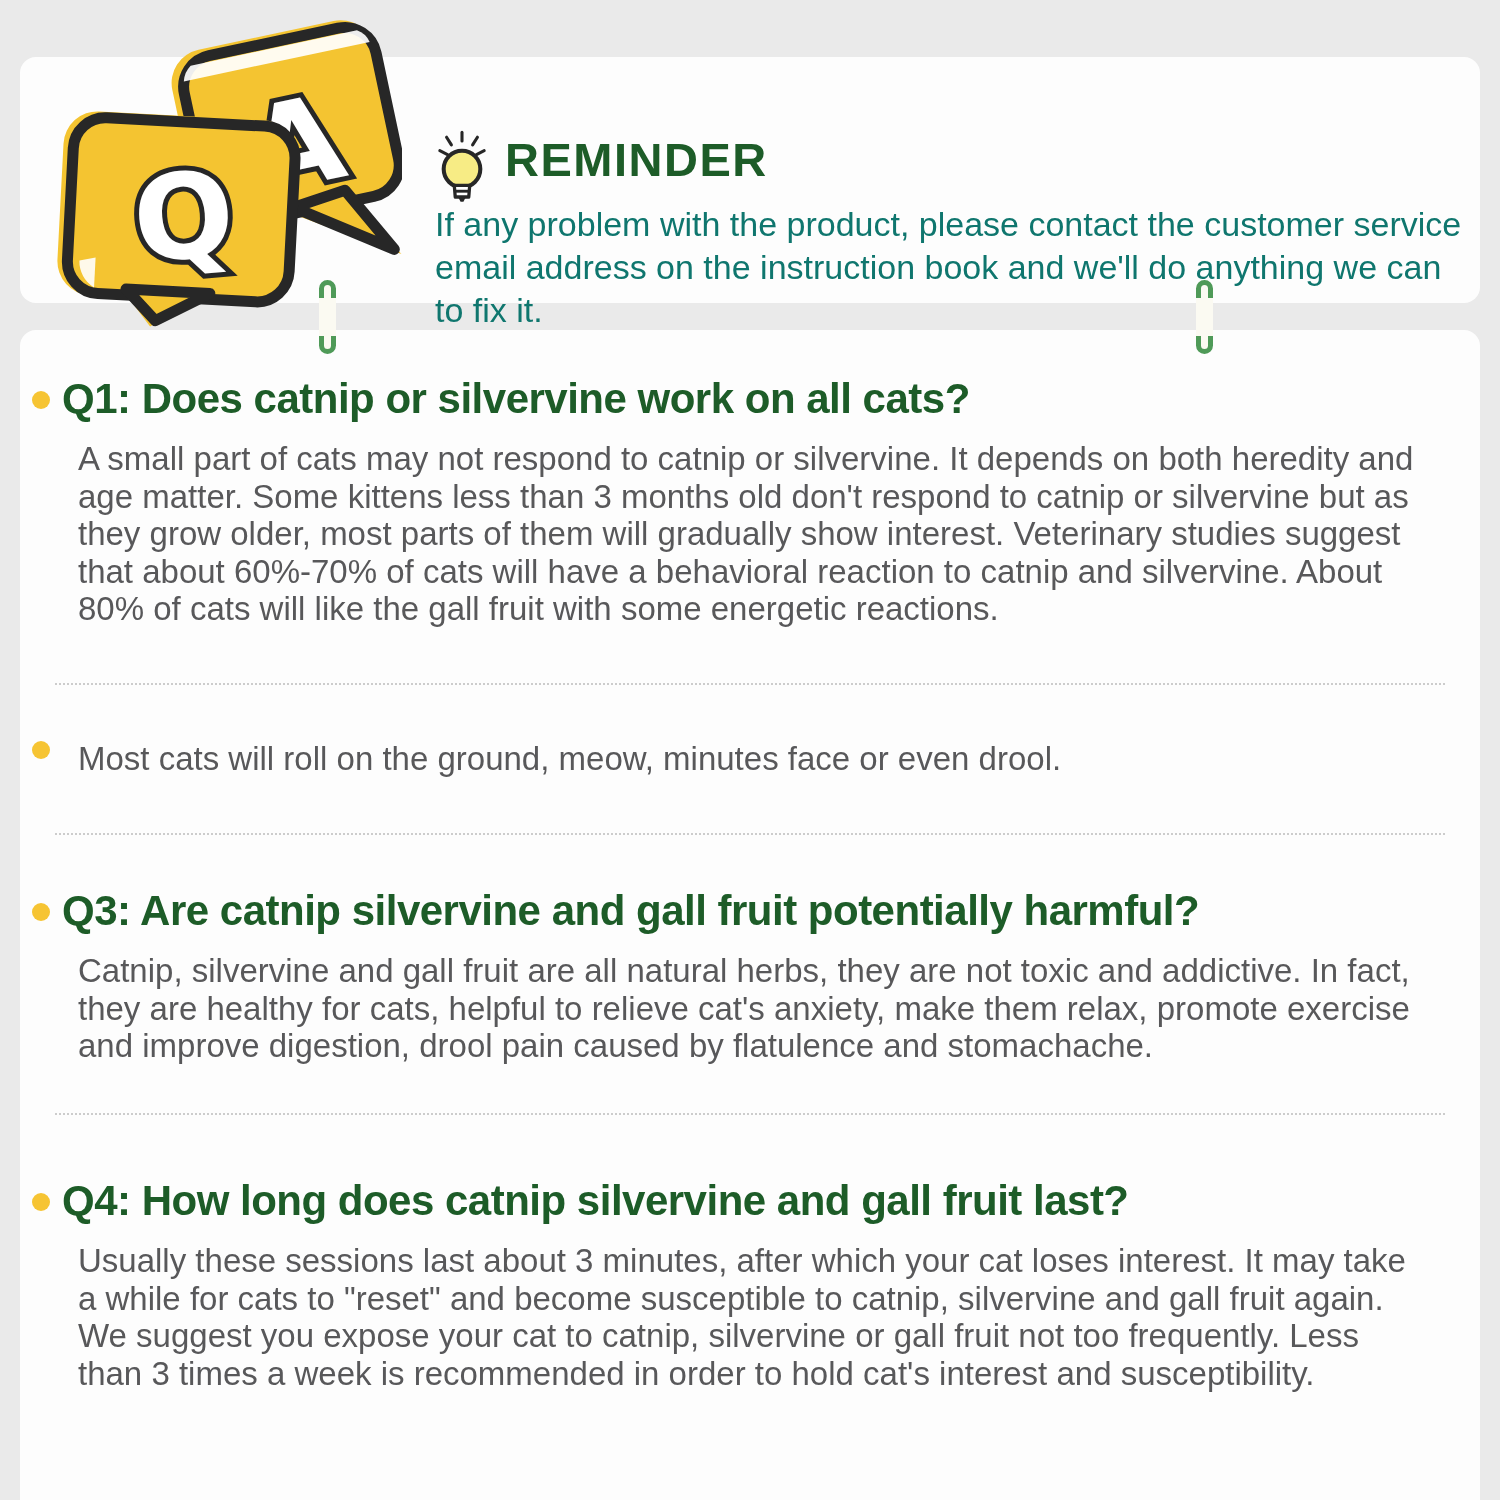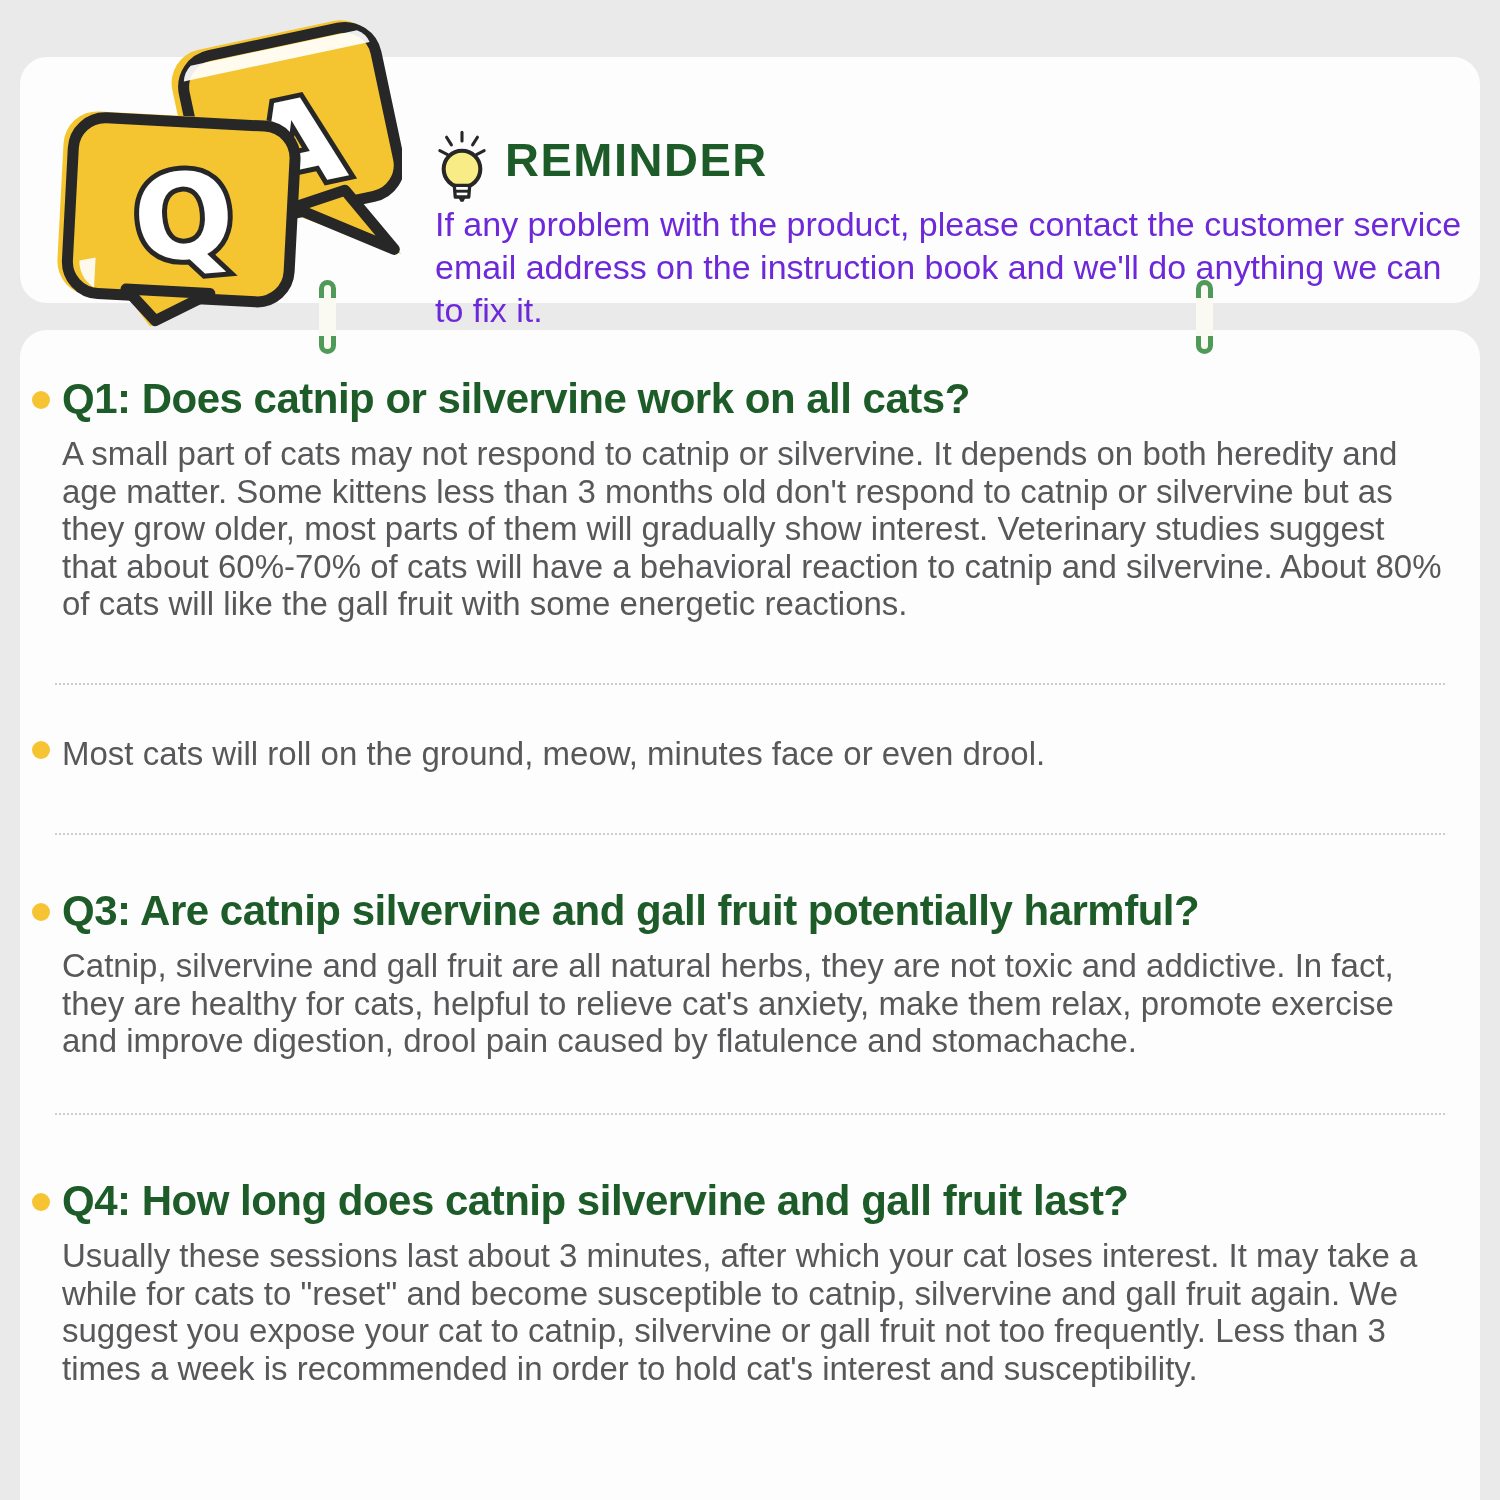--- a/index.html
+++ b/index.html
@@ -6,36 +6,36 @@
   body {
     width:1500px; height:1500px;
     background:#eaeaea;
     font-family:"Liberation Sans","DejaVu Sans",sans-serif;
     position:relative;
     overflow:hidden;
   }
   .card {
     position:absolute;
     background:#fdfdfd;
-    border-radius:27px;
+    border-radius:16px;
     text-decoration:underline;
   }
   .top-card { left:20px; top:57px; width:1460px; height:246px; }
   .bottom-card { left:20px; top:330px; width:1460px; height:1304px; }
 
   
   .header-content { position:absolute; left:415px; top:74px; width:1060px; }
   .title-row { display:flex; align-items:flex-start; gap:16px; height:64px; }
   .bulb { width:54px; height:82px; margin-top:-2px; flex:0 0 auto; }
   .reminder-title {
     font-size:47px; font-weight:bold; color:#1d5c28;
     letter-spacing:1.5px; line-height:58px; margin:0;
   }
   .reminder-body {
-    margin:8px 0 4px 0; font-size:34px; line-height:43px; color:#6d28d9;
+    margin:8px 0 4px 0; font-size:34px; line-height:43px; color:#0f766e;
     width:1040px;
   }
 
   
   .qa-icon { position:absolute; left:34px; top:4px; width:368px; height:326px; }
 
   
   .stitch {
     position:absolute; top:280px; width:17px; height:74px;
     border:5px solid #4f9a58; border-radius:10px;
@@ -52,21 +52,21 @@
   .section { position:absolute; left:42px; right:35px; }
   .qhead {
     position:relative;
     font-size:42px; font-weight:800; color:#1d5c28;
     letter-spacing:-0.5px; line-height:50px; margin:0 0 11px 0;
   }
   .dot {
     position:absolute; left:-30px; top:17px; width:18px; height:18px;
     border-radius:50%; background:#f6c433; display:block;
   }
-  .abody { margin:0; font-size:33px; line-height:37.5px; color:#58585a; }
+  .abody { margin:16px; font-size:33px; line-height:37.5px; color:#58585a; }
   .divider {
     position:absolute; left:35px; right:35px; height:0;
     border-top:2px dotted #cccccc;
   }
   .div1 { top:353px; }
   .div2 { top:503px; }
   .div3 { top:783px; }
   .s1 { top:44px; }
   .s2 { top:394px; }
   .s3 { top:556px; }

